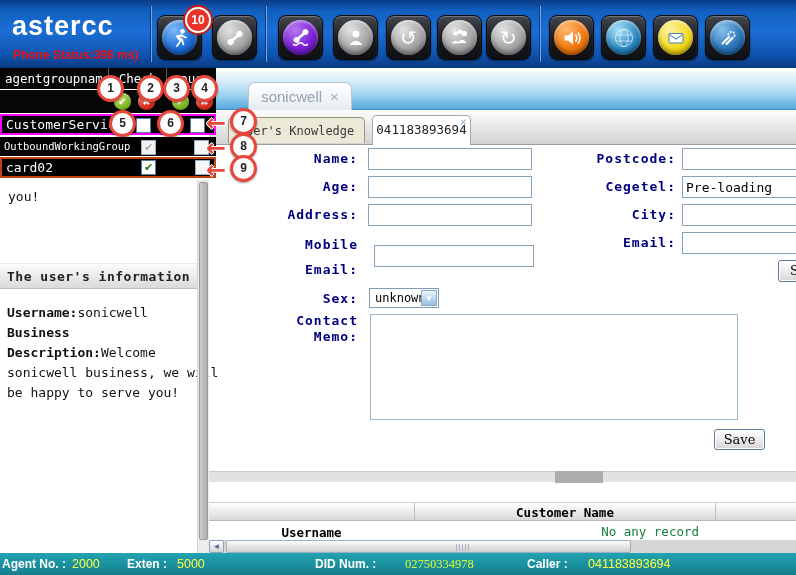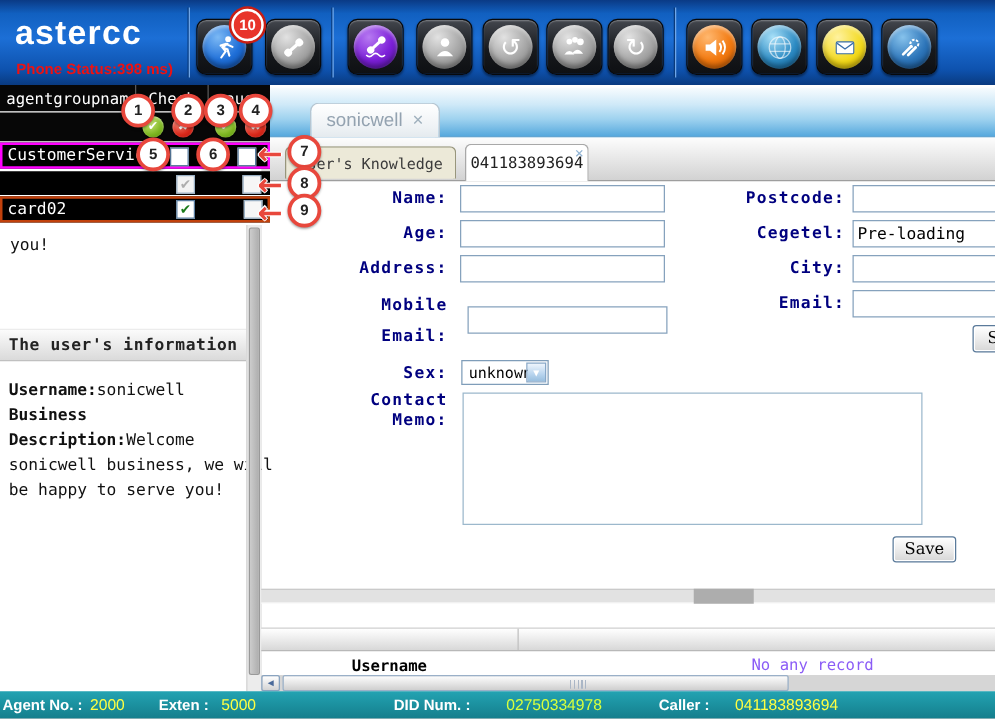--- a/index.html
+++ b/index.html
@@ -108,38 +108,38 @@
   .divider{left:209px;top:471px;width:587px;height:12px;background:#e2e2e2;
     border-top:1px solid #cacaca;border-bottom:1px solid #fff;box-sizing:border-box;}
   .divthumb{left:555px;top:471px;width:48px;height:12px;background:#adadad;cursor:pointer;}
   .rtitle{left:212px;top:485px;font:bold 12.5px "DejaVu Sans Mono",monospace;color:#000;}
   .rhead{left:209px;top:502px;width:587px;height:19px;display:flex;
     background:linear-gradient(180deg,#ffffff,#d8d8d8);border-top:1px solid #d0d0d0;border-bottom:1px solid #b8b8b8;
     font:bold 12.5px/19px "DejaVu Sans Mono",monospace;color:#000;box-sizing:border-box;}
   .rc1{width:205px;text-align:center;margin-top:20px;}
   .rc2{width:301px;text-align:center;border-left:1px solid #c0c0c0;box-sizing:border-box;}
   .rc3{flex:1;border-left:1px solid #c0c0c0;}
-  .rempty{left:209px;top:524px;width:490px;text-align:right;font:12.5px "DejaVu Sans Mono",monospace;color:#8b5cf6;}
+  .rempty{left:209px;top:524px;width:490px;text-align:right;font:12.5px "DejaVu Sans Mono",monospace;color:#15803d;}
 
   
   .hscroll{left:209px;top:540px;width:587px;height:13px;background:#d6d6d6;}
   .hsbtn{left:209px;top:540px;width:15px;height:13px;background:linear-gradient(180deg,#fff,#d4d4d4);
     border:1px solid #8aa4c0;border-radius:2px;font-size:8px;line-height:11px;color:#4a6a9a;
     text-align:center;box-sizing:border-box;cursor:pointer;}
   .hsthumb{left:226px;top:540px;width:405px;height:13px;background:linear-gradient(180deg,#fdfdfd,#cfcfcf);
     border:1px solid #9ab0c8;border-radius:2px;box-sizing:border-box;cursor:pointer;}
   .hsgrip{position:absolute;left:229px;top:3px;width:14px;height:7px;
     background:repeating-linear-gradient(90deg,#aab6c6 0 1px,transparent 1px 3px);}
 
   
   .statusbar{left:0;top:553px;width:796px;height:22px;
     background:linear-gradient(180deg,#23a3b2,#147e8c);}
   .sl{position:absolute;color:#fff;font:bold 12px/22px "Liberation Sans",sans-serif;white-space:nowrap;}
   .sv{position:absolute;color:#ffff42;font:12.5px/22px "Liberation Sans",sans-serif;white-space:nowrap;}
-  .sv.grn{color:#d8ff3c;}
+  .sv.grn{color:#d8ff3c;font-family:Liberation Serif, serif;}
   svg{display:block;}
 </style>
 </head>
 <body>
 
 <div class="screen">
 
   <div class="abs header">
     <div class="abs app-title">astercc</div>
     <div class="abs phone-status">Phone Status:398 ms)</div>
@@ -271,20 +271,21 @@
     <span class="statcirc sc-g" style="left:172px">✔</span>
     <span class="statcirc sc-r" style="left:196px">✖</span>
   </div>
 
   <div class="abs grow" style="left:0;top:114px;width:216px;height:21px;border:2px solid #ff00ff;">
     <span class="gname">CustomerService1</span>
     <span class="cb" style="left:134px;top:2px"></span>
     <span class="cb" style="left:188px;top:2px"></span>
   </div>
   <div class="abs grow" style="left:0;top:137px;width:216px;height:19px;font-size:10.5px;line-height:19px;">
+    <span class="gname">OutboundWorkingGroup</span>
     <span class="cb dis" style="left:141px;top:3px">✔</span>
     <span class="cb pale" style="left:194px;top:3px"></span>
   </div>
   <div class="abs grow" style="left:0;top:157px;width:216px;height:21px;border:2px solid #c2410c;">
     <span class="gname">card02</span>
     <span class="cb" style="left:139px;top:1px">✔</span>
     <span class="cb pale" style="left:193px;top:1px"></span>
   </div>
 
   <div class="abs abadge" style="left:97px;top:75px">1</div>
@@ -346,20 +347,21 @@
   <input class="finput" style="left: 682px; top: 204px; width: 140px;">
   <div class="abs flabel r" style="left:566px;top:235px">Email:</div>
   <input class="finput" style="left: 682px; top: 232px; width: 140px;">
   <div class="btn" style="left:778px;top:260px;width:48px;height:22px;text-align:left;padding-left:11px">Save</div>
 
   <div class="abs divider"></div>
   <div class="abs divthumb"></div>
 
   <div class="abs rhead">
     <div class="rc1">Username</div>
+    <div class="rc2">Customer Name</div>
     <div class="rc3"></div>
   </div>
   <div class="abs rempty">No any record</div>
 
   <div class="abs hscroll"></div>
   <div class="abs hsbtn">◄</div>
   <div class="abs hsthumb">
       <span class="hsgrip"></span>
     </div>
 

